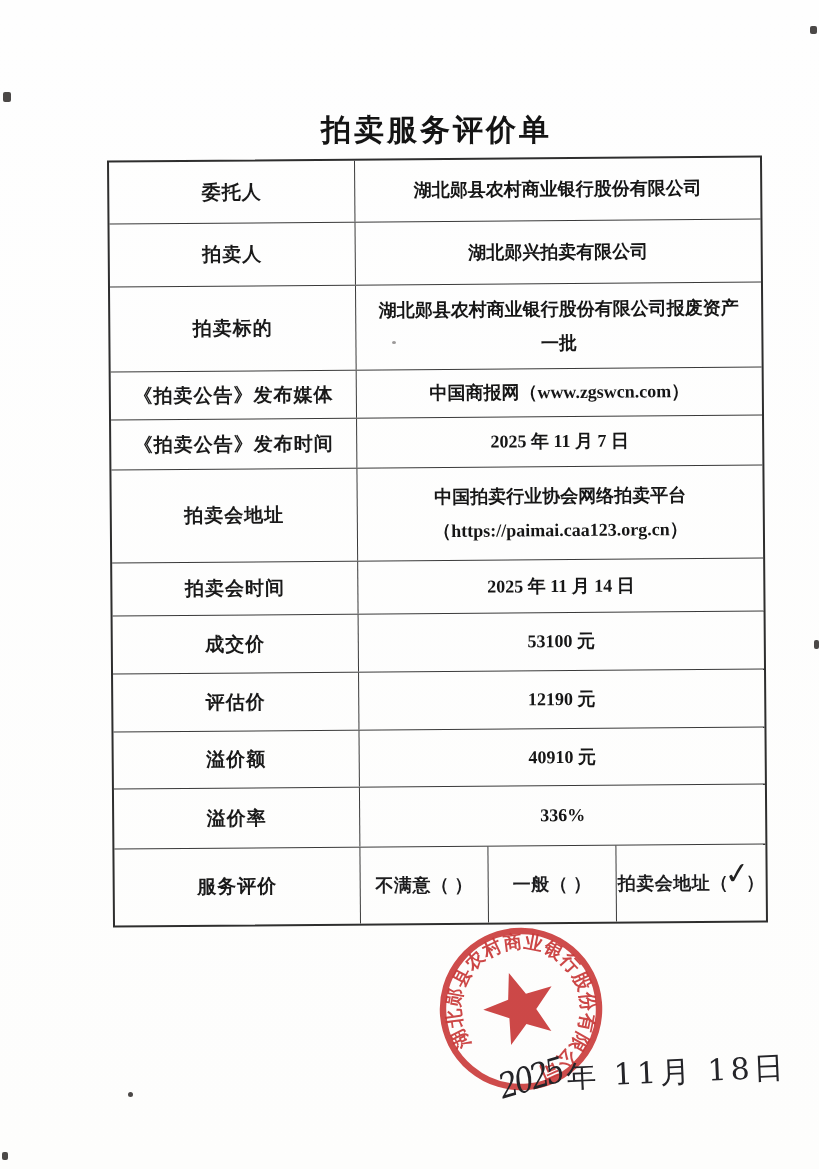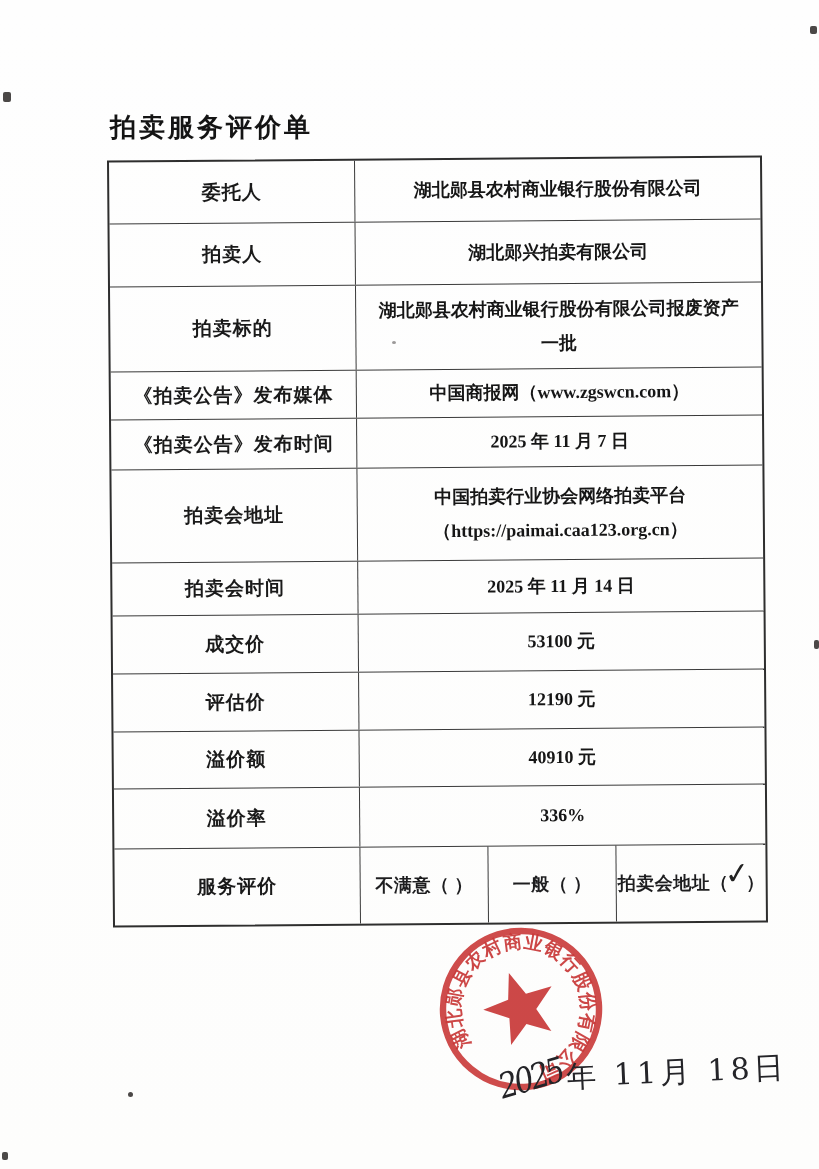--- a/index.html
+++ b/index.html
@@ -9,21 +9,21 @@
     font-family:"Liberation Sans","DejaVu Sans",sans-serif;
     color:#1d1d1f;
     position:relative;
     overflow:hidden;
   }
   .page{position:absolute;inset:0;background:linear-gradient(180deg,#fefefe 0%,#fdfdfc 100%);}
 
   
   .doc-title{
     position:absolute;left:110px;top:110px;width:653px;
-    text-align:left;font-size:26px;font-weight:700;letter-spacing:3px;
+    text-align:center;font-size:30px;font-weight:700;letter-spacing:3px;
     color:#141414;
     font-family:"Liberation Serif","DejaVu Serif",serif;
   }
 
   
   .form-table{
     position:absolute;left:110px;top:158px;width:651px;
     border:2px solid #2e2e2e;
     transform:rotate(-0.45deg);
     background:transparent;

